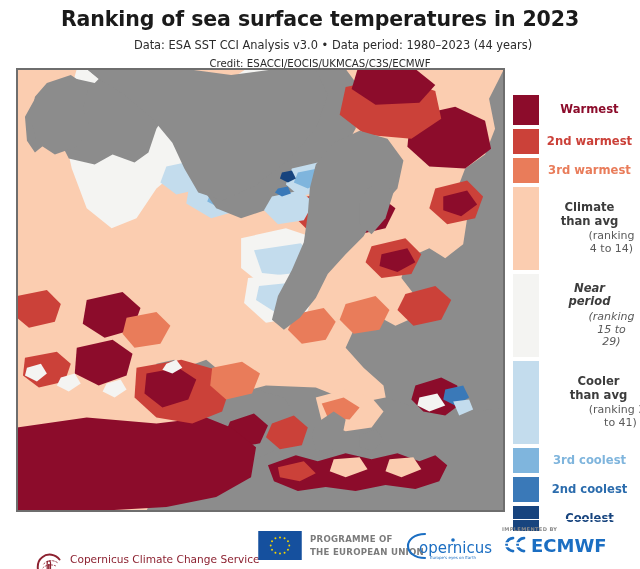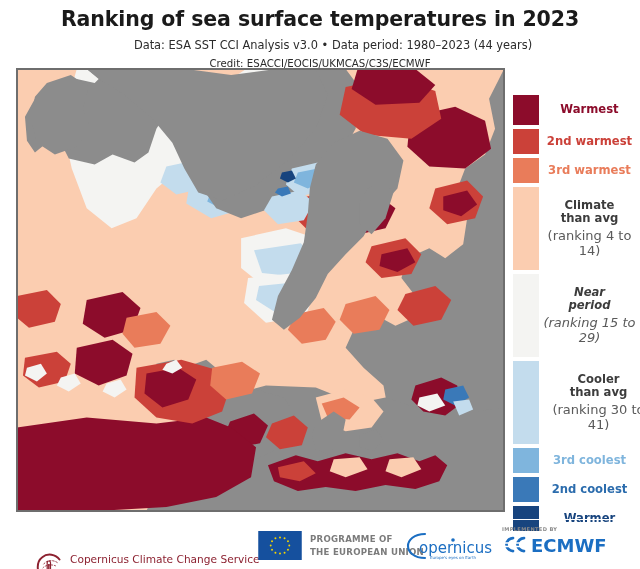--- a/index.html
+++ b/index.html
@@ -97,25 +97,26 @@
     font-weight: 700;
     display: block;
   }
   .lbl-block {
     font-size: 11.6px;
     font-weight: 700;
     color: #3c3c3c;
     display: block;
   }
   .lbl-sub {
-    font-size: 13px;
+    font-size: 11px;
     font-weight: 400;
     color: #5a5a5a;
     display: block;
     padding-top: 2px;
+    margin-left: 44px;
   }
 
   
   .footer {
     position: absolute;
     left: 0;
     top: 519px;
     width: 640px;
     height: 50px;
   }
@@ -365,21 +366,21 @@
       </div>
       <div class="legend-row" style="top: 392px; height: 25px; width: 127px;">
         <div class="swatch" style="height: 25px; background: rgb(58, 121, 184);"></div>
         <div class="legend-text">
           <span class="lbl-strong" style="color: rgb(43, 108, 173);">2nd coolest</span>
         </div>
       </div>
       <div class="legend-row" style="top: 421px; height: 25px; width: 127px;">
         <div class="swatch" style="height: 25px; background: rgb(23, 68, 126);"></div>
         <div class="legend-text">
-          <span class="lbl-strong" style="color: rgb(23, 68, 126);">Warmer</span>
+          <span class="lbl-strong" style="color: rgb(23, 68, 126);">Coolest</span>
         </div>
       </div>
     </div>
 
   <div class="footer">
     <div class="footer-sep"></div>
   </div>
 
   <div class="logo-c3s">
     <svg class="c3s-mark" viewBox="0 0 40 40">

